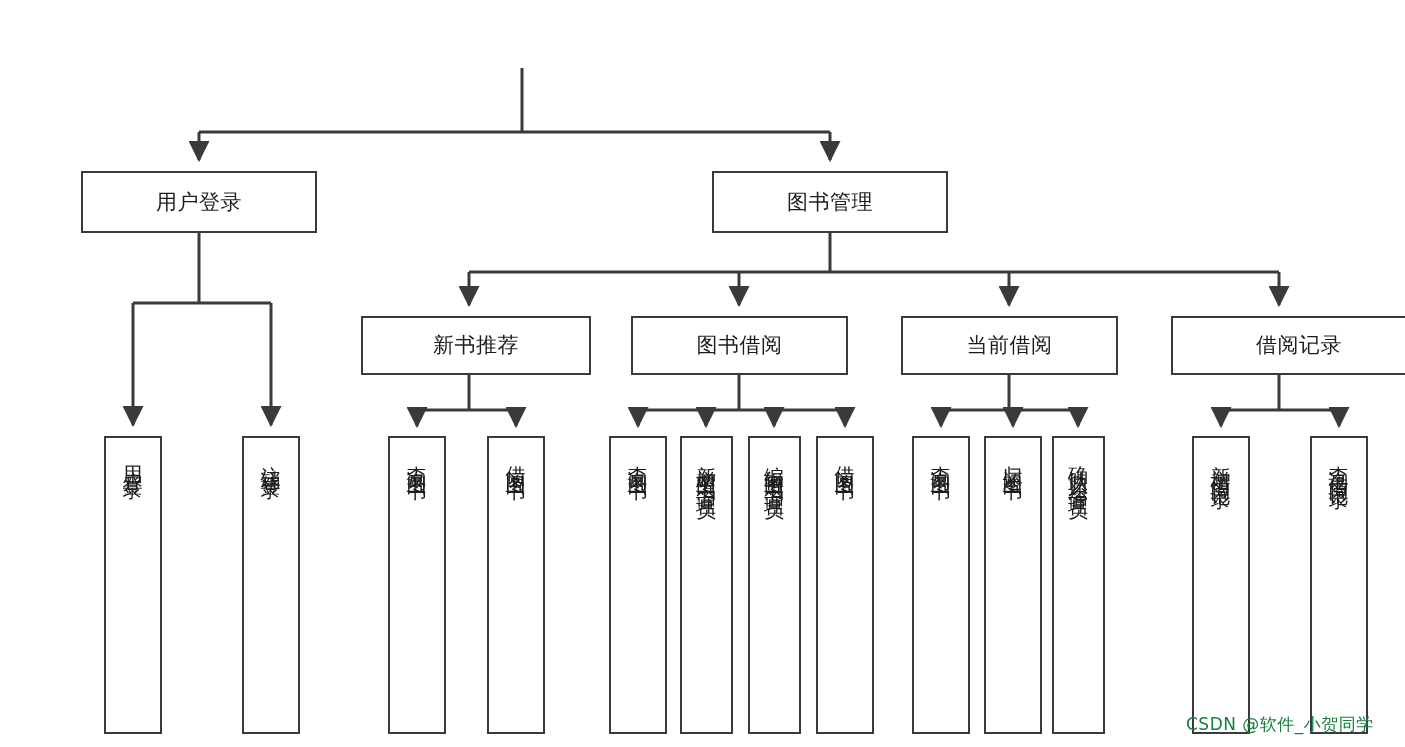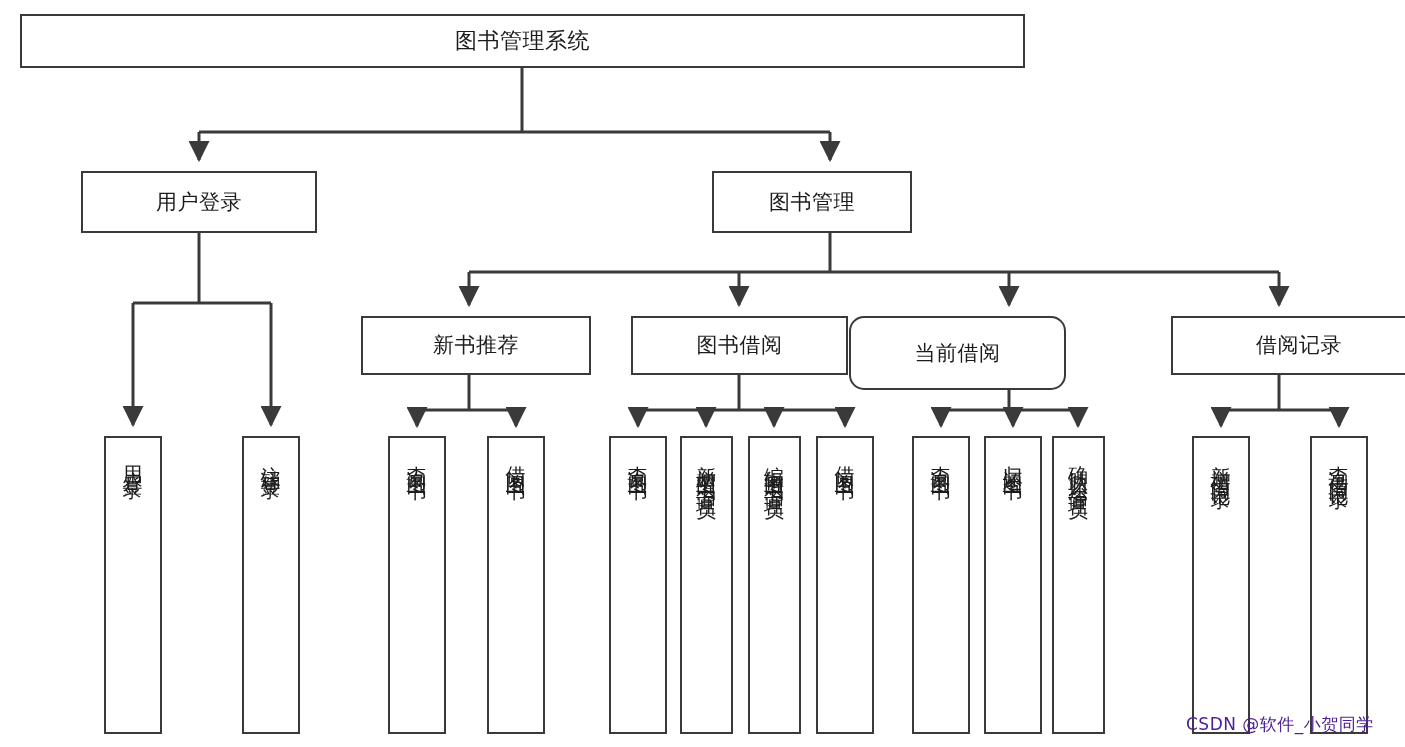--- a/index.html
+++ b/index.html
@@ -65,21 +65,21 @@
     letter-spacing: 5px;
     white-space: nowrap;
     height: auto;
   }
   
   #watermark {
     position: absolute;
     left: 1186px;
     top: 713px;
     font-size: 17px;
-    color: #4c1d95;
+    color: #15803d;
     white-space: nowrap;
     letter-spacing: 0.5px;
   }
 </style>
 </head>
 <body>
 
 <div id="canvas">
 
   <svg id="connectors" viewBox="0 0 1405 747" width="1405" height="747">
@@ -125,38 +125,35 @@
       <path d="M 1013 410 L 1013 426" marker-end="url(#arrow)"></path>
       <path d="M 1078 410 L 1078 426" marker-end="url(#arrow)"></path>
 
       <path d="M 1279 375 L 1279 410"></path>
       <path d="M 1221 410 L 1339 410"></path>
       <path d="M 1221 410 L 1221 426" marker-end="url(#arrow)"></path>
       <path d="M 1339 410 L 1339 426" marker-end="url(#arrow)"></path>
     </g>
   </svg>
 
-  <div class="node root" style="left:20px; top:14px; width:1005px; height:54px;">
-    <span class="node-label">图书管理系统</span>
-  </div>
 
   <div class="node level2" style="left:81px; top:171px; width:236px; height:62px;">
     <span class="node-label">用户登录</span>
   </div>
-  <div class="node level2" style="left:712px; top:171px; width:200px; height:62px;">
+  <div class="node level2" style="left:712px; top:171px; width:236px; height:62px;">
     <span class="node-label">图书管理</span>
   </div>
 
   <div class="node level3" style="left:361px; top:316px; width:230px; height:59px;">
     <span class="node-label">新书推荐</span>
   </div>
   <div class="node level3" style="left:631px; top:316px; width:217px; height:59px;">
     <span class="node-label">图书借阅</span>
   </div>
-  <div class="node level3" style="left:849px; top:316px; width:217px; height:74px;border-radius:15px;">
+  <div class="node level3" style="left:901px; top:316px; width:217px; height:59px;">
     <span class="node-label">当前借阅</span>
   </div>
   <div class="node level3" style="left:1171px; top:316px; width:256px; height:59px;">
     <span class="node-label">借阅记录</span>
   </div>
 
   <div class="node leaf" style="left:104px; top:436px; width:58px; height:298px;">
     <span class="node-label">用户登录</span>
   </div>
   <div class="node leaf" style="left:242px; top:436px; width:58px; height:298px;">

